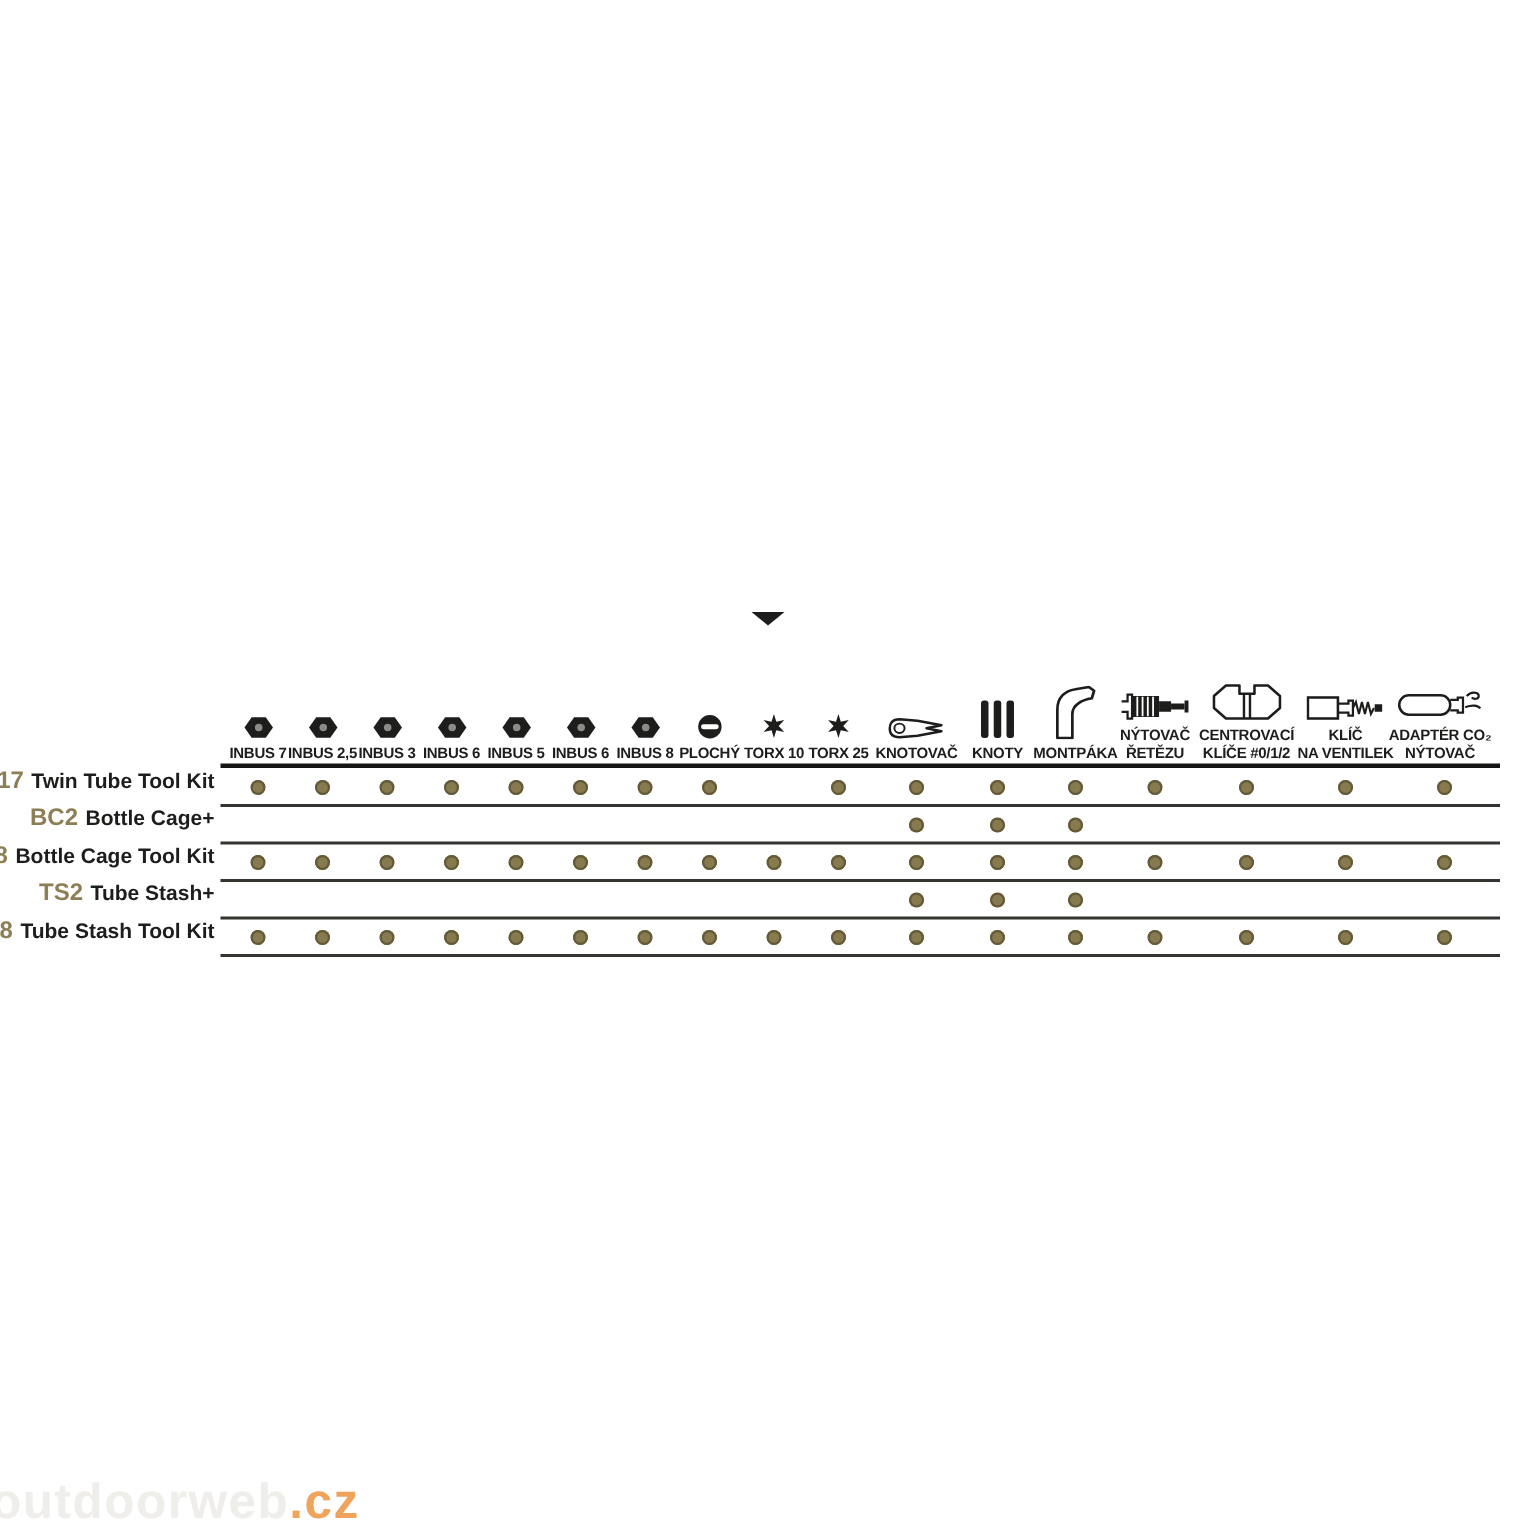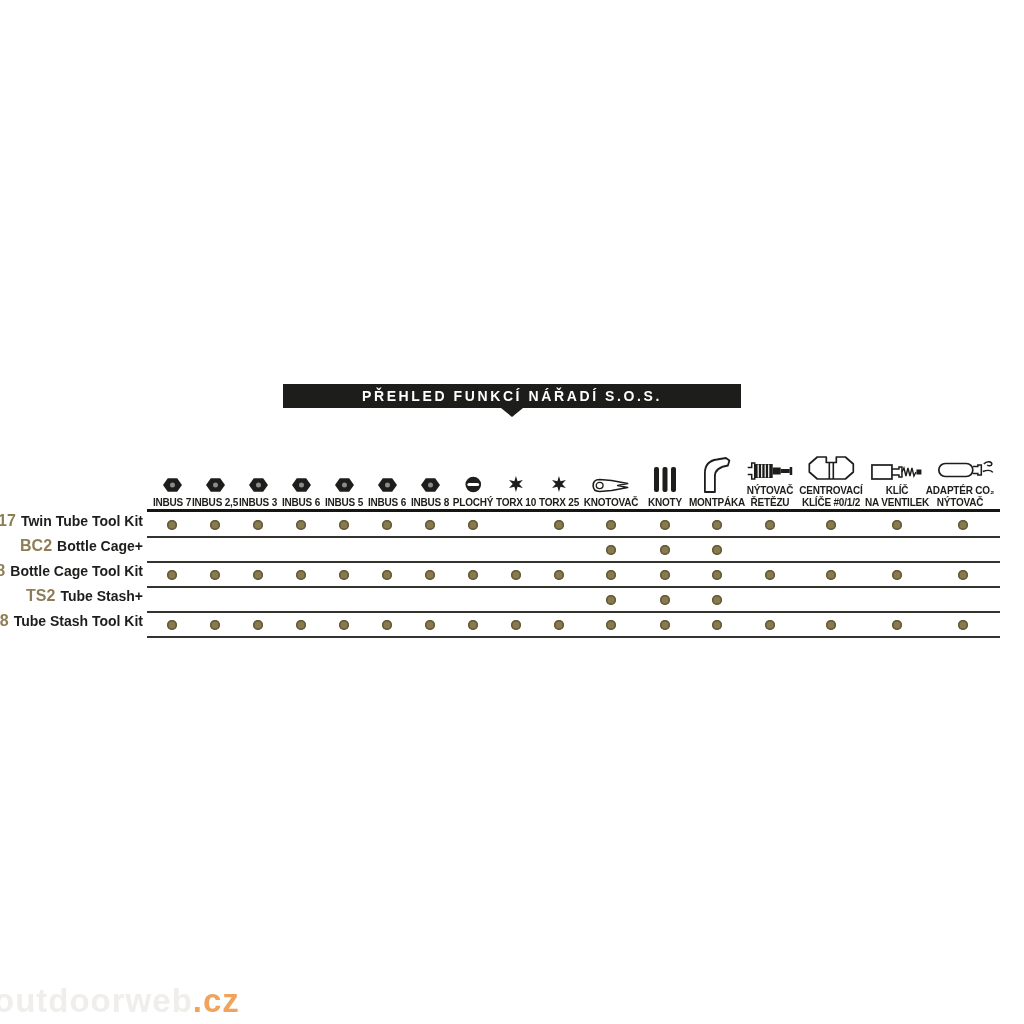--- a/index.html
+++ b/index.html
@@ -32,23 +32,20 @@
 
   .watermark{position:absolute;left:-6px;top:982px;font-size:33px;font-weight:bold;
        letter-spacing:1px;white-space:nowrap}
   .wm-main{color:#f0eeeb}
   .wm-cz{color:#f0a35a}
 </style>
 </head>
 <body>
 
 <div id="canvas">
-  <div class="banner">
-    <span>PŘEHLED FUNKCÍ NÁŘADÍ S.O.S.</span>
-  </div>
   <div class="banner-notch"></div>
 
   <div id="matrix">
       <div class="header-cell" style="left: 172px;">
         <span class="col-icon"><svg width="21" height="16" viewBox="0 0 21 16">
             <polygon points="1,8 5.8,1.2 15.2,1.2 20,8 15.2,14.8 5.8,14.8" fill="#1d1d1b"></polygon>
             <circle cx="10.5" cy="8" r="2.5" fill="#8b8b88"></circle>
           </svg></span>
         <div class="col-label">
           <div>INBUS 7</div>
@@ -195,21 +192,21 @@
             <rect x="1" y="2" width="20" height="14" fill="none" stroke="#1d1d1b" stroke-width="1.7"></rect>
             <path d="M21,6 L28,6 L28,4 L31,4 L31,14 L28,14 L28,12 L21,12" fill="none" stroke="#1d1d1b" stroke-width="1.5"></path>
             <path d="M31,9 l2,-4 2,8 2,-8 2,8 2,-8 2,8 2,-4" fill="none" stroke="#1d1d1b" stroke-width="1.4"></path>
             <rect x="45.5" y="6.5" width="5" height="5" fill="#1d1d1b"></rect>
           </svg></span>
         <div class="col-label">
           <div>KLÍČ</div>
           <div>NA VENTILEK</div>
         </div>
       </div>
-      <div class="header-cell" style="left: 960px; align-items: flex-end;">
+      <div class="header-cell" style="left: 960px;">
         <span class="col-icon"><svg width="56" height="22" viewBox="0 0 56 22">
             <rect x="1" y="4.5" width="34" height="13" rx="6.5" fill="none" stroke="#1d1d1b" stroke-width="1.7"></rect>
             <path d="M35,7.5 L40,7.5 L40,6 L43.5,6 L43.5,16 L40,16 L40,14.5 L35,14.5" fill="none" stroke="#1d1d1b" stroke-width="1.5"></path>
             <path d="M46,5 c3,-3.5 8,-2.5 8,0 c0,2.3 -3.5,2.3 -4.6,0.9" fill="none" stroke="#1d1d1b" stroke-width="1.5"></path>
             <path d="M45,12.5 c4,-1.5 8.5,-1.5 10,0.8" fill="none" stroke="#1d1d1b" stroke-width="1.5"></path>
           </svg></span>
         <div class="col-label">
           <div>ADAPTÉR CO₂</div>
           <div>NÝTOVAČ</div>
         </div>

